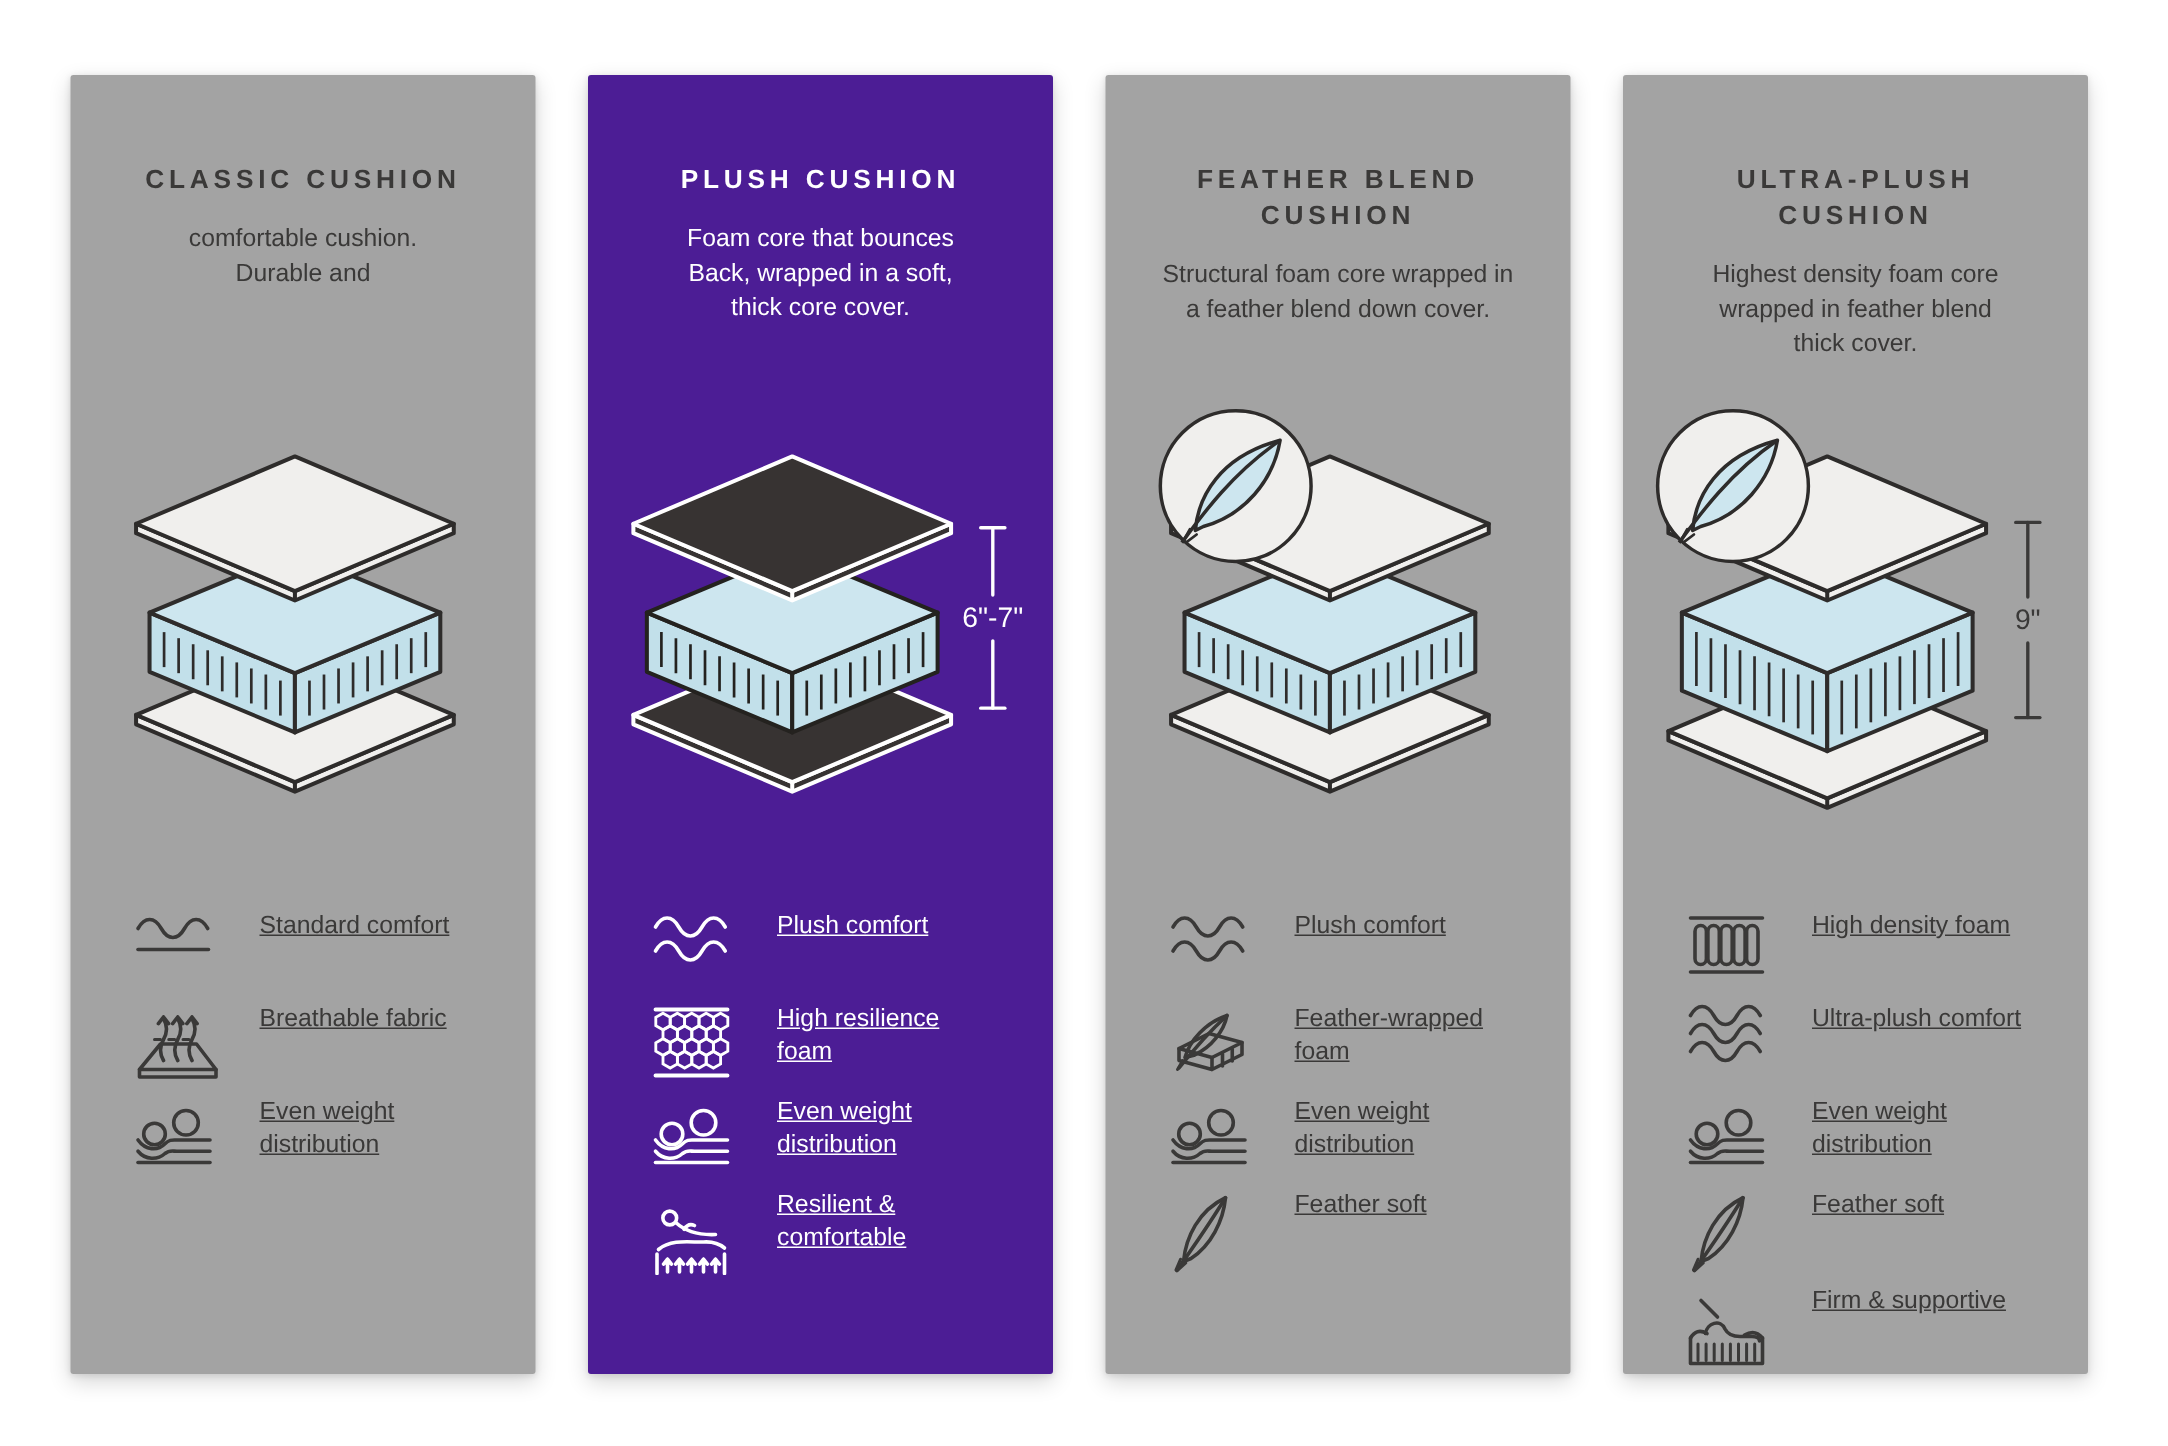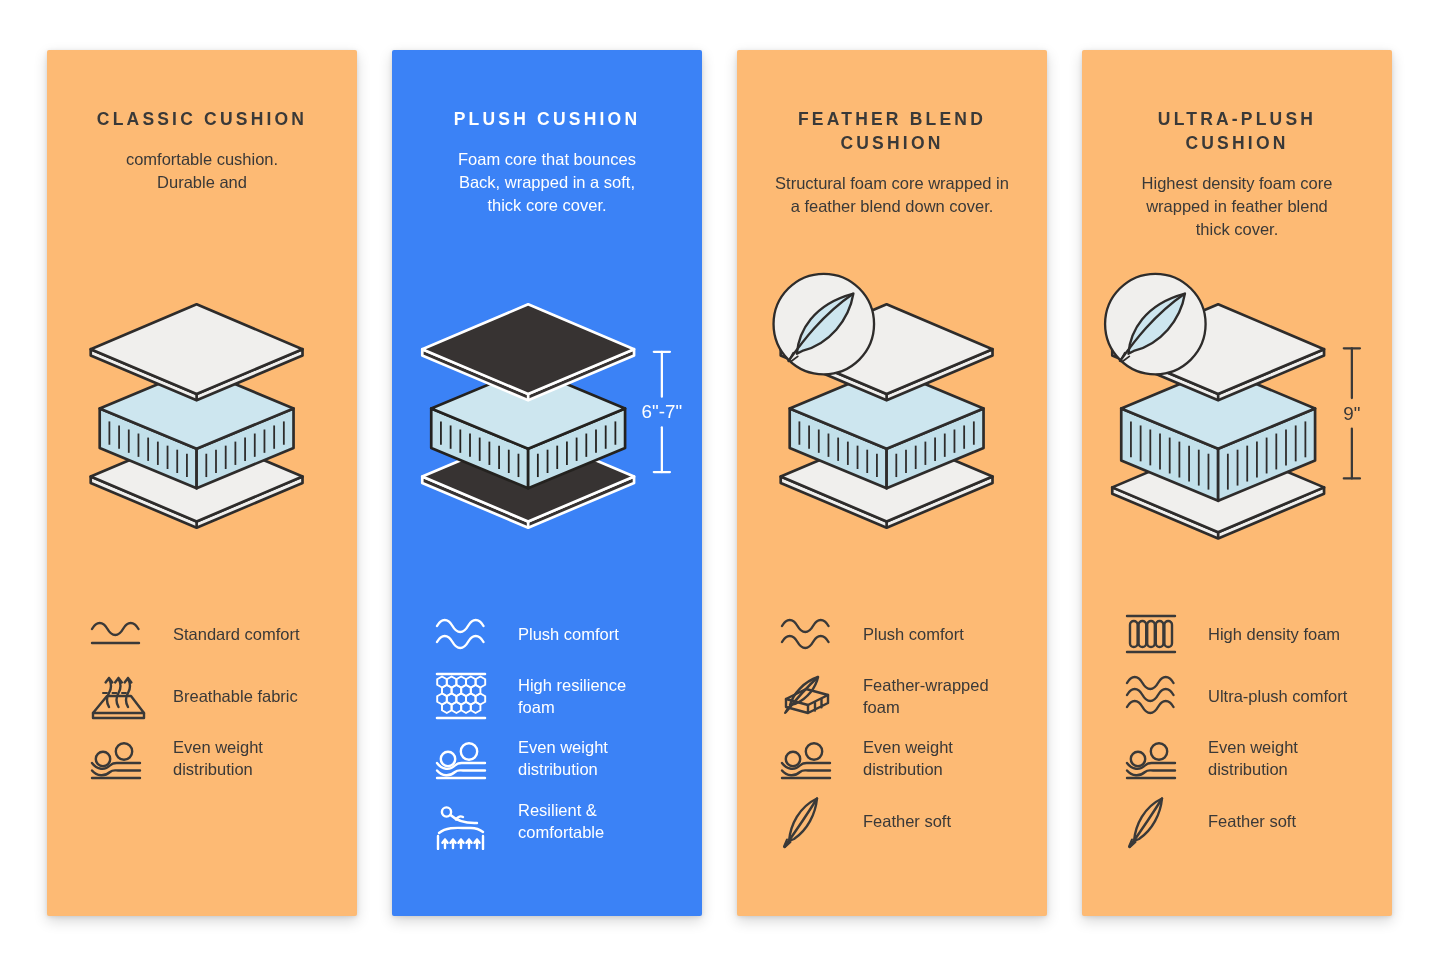--- a/index.html
+++ b/index.html
@@ -8,41 +8,41 @@
     font-family:"Liberation Sans", sans-serif;
   }
   .cards{
     display:flex;gap:35px;padding:50px 0 0 47px;align-items:flex-start;
   }
   .card{
     position:relative;flex:0 0 auto;width:310px;height:866px;
     text-align:center;border-radius:2px;
     box-shadow:0 5px 14px rgba(0,0,0,.16),0 1px 4px rgba(0,0,0,.10);
   }
-  .card.light{background:#fdba74;color:#3a3938;}
-  .card.dark{background:#3b82f6;color:#ffffff;}
+  .card.light{background:#a3a3a3;color:#3a3938;}
+  .card.dark{background:#4c1d95;color:#ffffff;}
   .card-title{
     margin:0;padding-top:57px;font-size:17.5px;line-height:24px;
     font-weight:bold;letter-spacing:3.2px;
   }
   .card-title span{display:block;}
   .card-desc{
     margin:17px auto 0;max-width:262px;font-size:16.5px;line-height:23px;
   }
   .card-desc span{display:block;}
   .card-illustration{
     position:absolute;top:222px;left:0;width:100%;
     display:flex;justify-content:center;pointer-events:none;
   }
   .features{
     position:absolute;top:556px;left:40px;right:14px;
     margin:0;padding:0;list-style:none;
     display:flex;flex-direction:column;gap:6px;text-align:left;
   }
-  .feature{display:flex;align-items:center;min-height:56px;}
+  .feature{display:flex;align-items:flex-start;min-height:56px;text-decoration:underline;}
   .feature-icon{
     flex:0 0 62px;width:62px;margin-right:24px;
     display:flex;align-items:center;justify-content:flex-start;
   }
   .feature-icon svg{display:block;}
   .feature-label{font-size:16.5px;line-height:22px;}
   .feature-label span{display:block;}
 </style>
 </head>
 <body>
@@ -492,15 +492,29 @@
             <svg width="46" height="58" viewBox="0 0 46 58" fill="none" stroke="currentColor" stroke-width="2.4" stroke-linecap="round" stroke-linejoin="round">
     <path d="M12 49 C13.5 33 22 15 40 6.5 C38.5 22 30.5 38 17 47 Z"></path>
     <path d="M7.5 55 C16 43 28 26 40 6.5"></path>
     <path d="M10 47.5 l-3 7 M13.5 50 l-5.5 5" stroke-width="2"></path>
             </svg>
           </span>
     <span class="feature-label">
             <span>Feather soft</span>
           </span>
   </li>
+        <li class="feature">
+    <span class="feature-icon">
+            <svg width="58" height="58" viewBox="0 0 58 58" fill="none" stroke="currentColor" stroke-width="2.4" stroke-linecap="round" stroke-linejoin="round">
+    <path d="M12 11 L23 22"></path>
+    <path d="M15 33 c1,-7 10,-10 13,-3 c2,4 6,5 10,5 h8 c3,0 5,1 5,3"></path>
+    <path d="M5 36 q4,-7 11,-3 M41 34 q7,-4 12,2"></path>
+    <path d="M5 36 V53 H53 V36"></path>
+    <path d="M10 40 V51 M15.4 40 V51 M20.8 40 V51 M26.2 40 V51 M31.6 40 V51 M37 40 V51 M42.4 40 V51 M47.8 40 V51" stroke-width="2"></path>
+            </svg>
+          </span>
+    <span class="feature-label">
+            <span>Firm &amp; supportive</span>
+          </span>
+  </li>
       </ul>
   </section>
   </main>
 
 </body></html>

